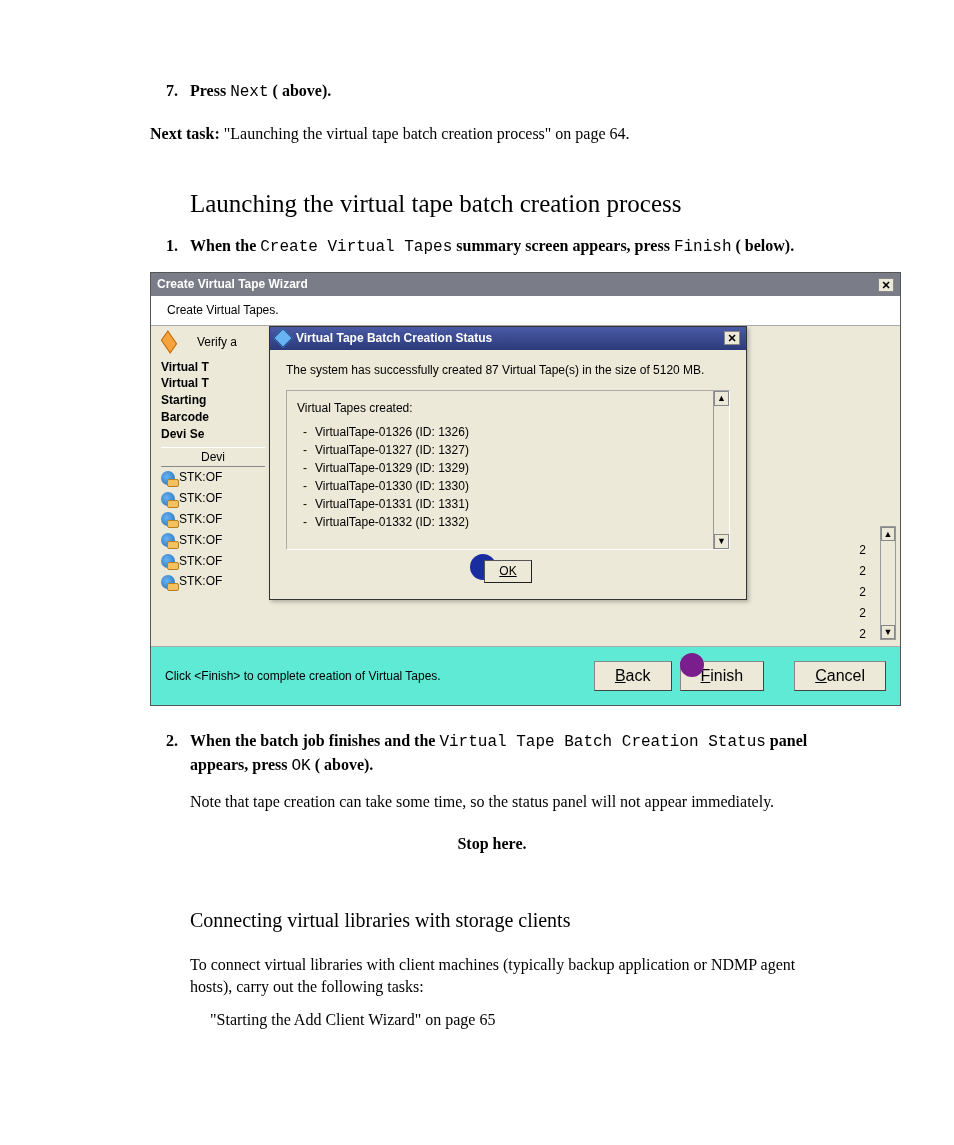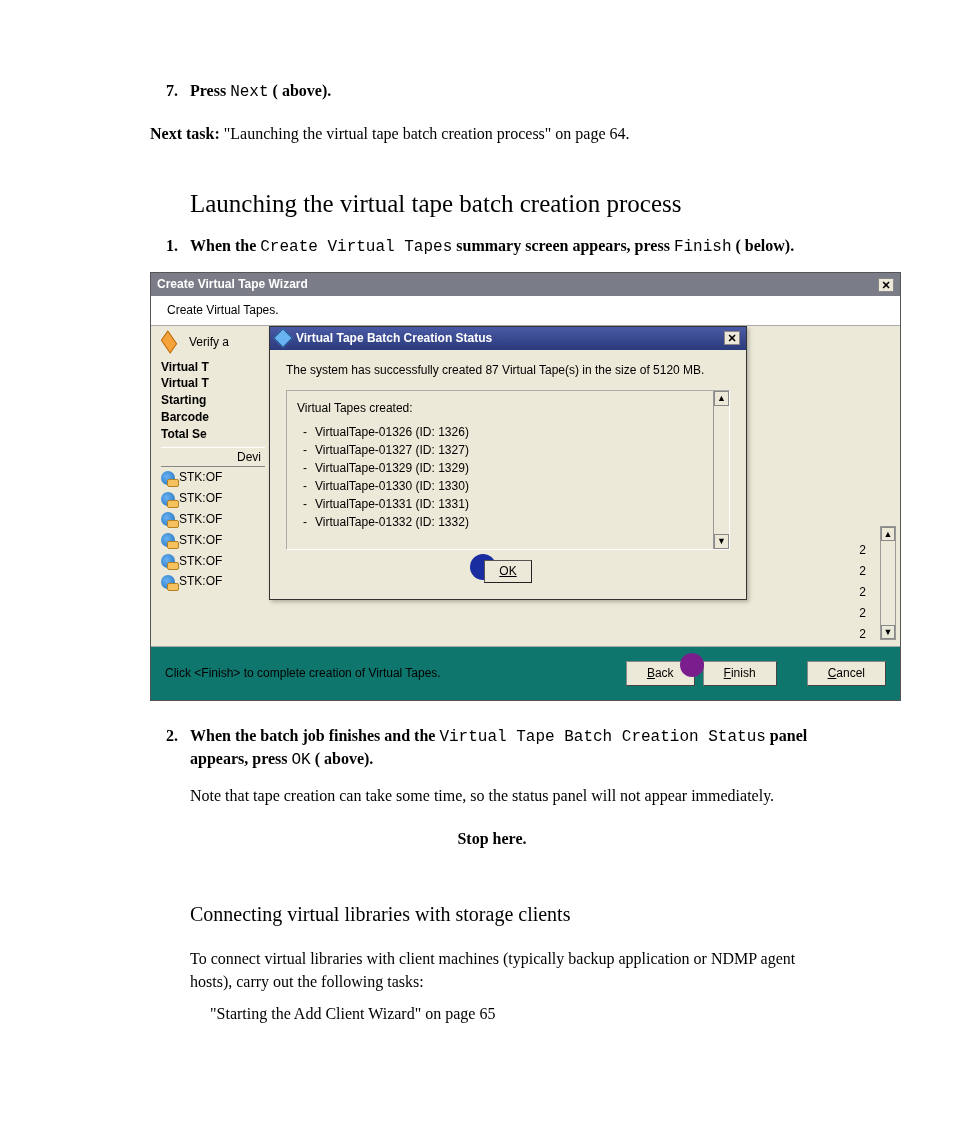--- a/index.html
+++ b/index.html
@@ -74,29 +74,29 @@
     display: flex;
     background: #ece9d8;
     position: relative;
     height: 320px;
   }
   .wiz-left {
     width: 118px;
     padding: 8px 4px 4px 10px;
     overflow: hidden;
   }
-  .verify-row { display: flex; align-items: center; gap: 12px; margin-bottom: 8px; }
+  .verify-row { display: flex; align-items: center; gap: 20px; margin-bottom: 8px; }
   .verify-row .diamond {
     width: 16px; height: 12px;
     background: #f5a33a;
     transform: rotate(45deg) skew(10deg,10deg);
     border: 1px solid #b86d12;
   }
   .lbl { font-weight: bold; white-space: nowrap; }
-  .devhdr { background:#ece9d8; border-top:1px solid #fff; border-bottom:1px solid #888; text-align:right; padding:1px 4px; margin-top:4px; }
+  .devhdr { background:#ece9d8; border-top:1px solid #fff; border-bottom:1px solid #888; text-align:center; padding:1px 4px; margin-top:4px; }
   .devrow { display:flex; align-items:center; gap:4px; padding:2px 0; white-space:nowrap;text-align:center; }
   .devrow .dicon {
     width:14px; height:14px;
     background: radial-gradient(circle at 40% 40%, #6ab3f3, #1b6bb8);
     border-radius:50%;
     position:relative;
   }
   .devrow .dicon::after{
     content:""; position:absolute; right:-4px; bottom:-2px;
     width:10px; height:6px; background:#f4c15e; border:1px solid #b58020;
@@ -169,29 +169,29 @@
     position:relative; font-size:12px;
   }
   .dlg-ok .u{text-decoration:underline;}
   .marker-blue{
     position:absolute; width:26px; height:26px; border-radius:50%;
     background:#1a2da0; left:calc(50% - 38px); top:4px;
   }
 
   
   .wiz-foot{
-    border-top:1px solid #aaa; background:#0f766e;
+    border-top:1px solid #aaa; background:#5eead4;
     padding:14px 14px; display:flex; align-items:center; gap:8px;
     position:relative;
   }
   .wiz-foot .hint{flex:1; font-size:12px;}
   .wbtn{
     padding:3px 20px; background:#ece9d8;
     border:1px solid #888; border-right-color:#444; border-bottom-color:#444;
-    font-size:12px;
+    font-size:16px;
   }
   .wbtn .u{text-decoration:underline;}
   .marker-purple{
     position:absolute; width:24px; height:24px; border-radius:50%;
     background:#7a1e8e; right:196px; top:6px;
   }
 </style>
 </head>
 <body>
 
@@ -225,21 +225,21 @@
   <div class="wiz-body">
     <div class="wiz-left">
       <div class="verify-row">
         <span class="diamond"></span>
         <span>Verify a</span>
       </div>
       <div class="lbl">Virtual T</div>
       <div class="lbl">Virtual T</div>
       <div class="lbl">Starting</div>
       <div class="lbl">Barcode</div>
-      <div class="lbl">Total Se</div>
+      <div class="lbl">Devi Se</div>
       <div class="devhdr">Devi</div>
       <div class="devrow">
           <span class="dicon"></span>
           <span>STK:OF</span>
         </div>
       <div class="devrow">
           <span class="dicon"></span>
           <span>STK:OF</span>
         </div>
       <div class="devrow">

